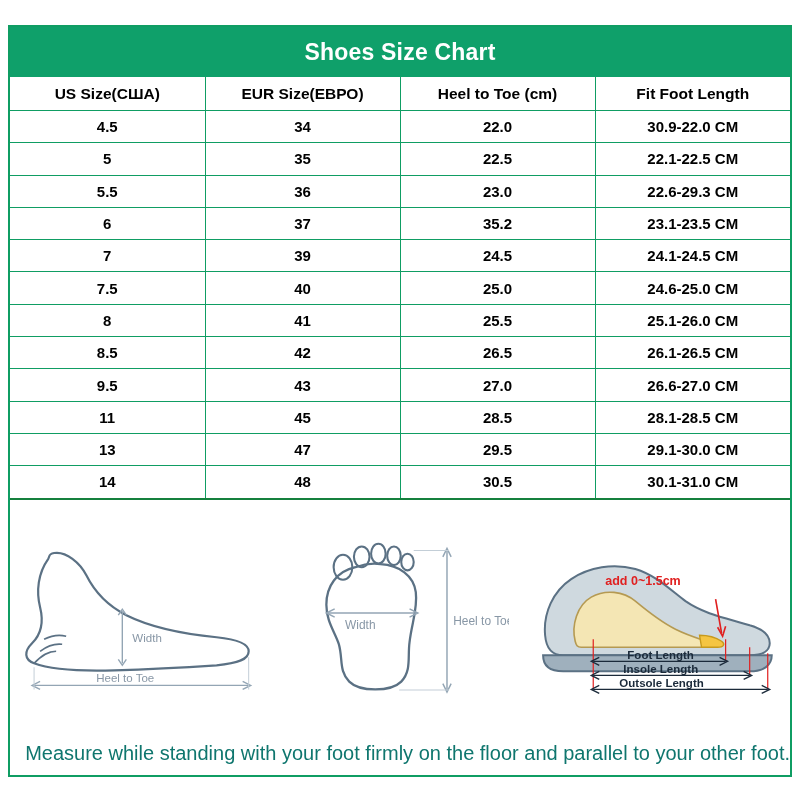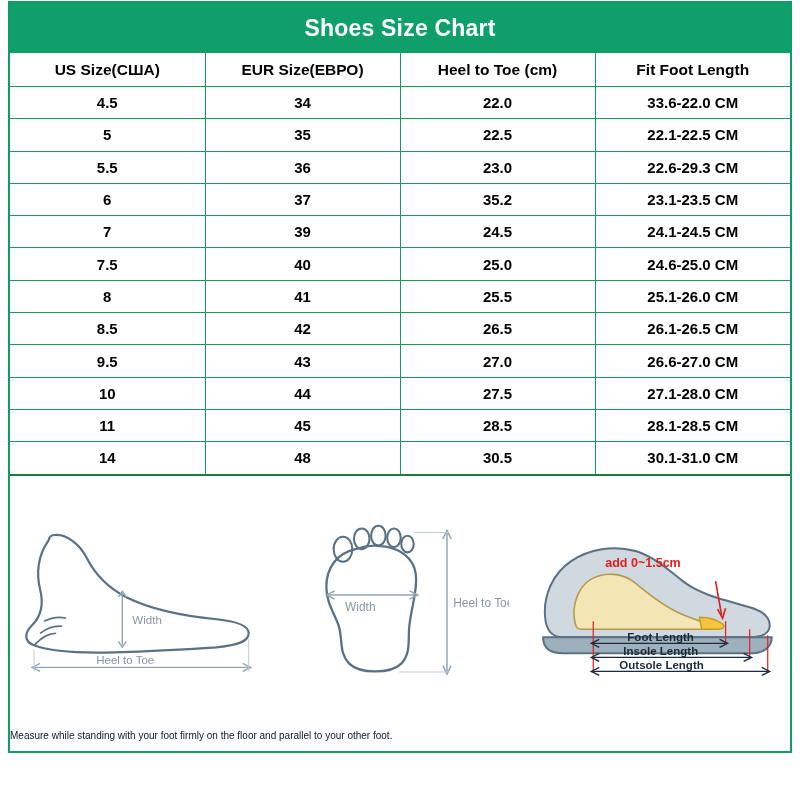--- a/index.html
+++ b/index.html
@@ -14,21 +14,21 @@
     width: 800px;
     height: 795px;
     position: relative;
     background: #ffffff;
     box-sizing: border-box;
     overflow: hidden;
   }
   .chart-frame {
     position: absolute;
     left: 8px;
-    top: 1px;
+    top: 25px;
     width: 784px;
     height: 752px;
     border: 2px solid #0f9d63;
     box-sizing: border-box;
     display: flex;
     flex-direction: column;
   }
   .chart-title-bar {
     background: #0fa06a;
     color: #ffffff;
@@ -85,23 +85,23 @@
   }
   .diagram-cell {
     position: relative;
     flex: 1 1 0;
   }
   .cell-side { flex: 0 0 36%; }
   .cell-top { flex: 0 0 28%; }
   .cell-shoe { flex: 0 0 36%; }
   .footnote {
     flex: 0 0 auto;
-    text-align: left;
-    font-size: 10px;
-    color: #0f172a;
+    text-align: right;
+    font-size: 20px;
+    color: #0f766e;
     padding: 4px 0 10px 0;
   }
   svg { display: block; }
 </style>
 </head>
 <body>
 
 <div class="page">
   <div class="chart-frame">
 
@@ -116,21 +116,21 @@
           <th>EUR Size(ЕВРО)</th>
           <th>Heel to Toe (cm)</th>
           <th>Fit Foot Length</th>
         </tr>
       </thead>
       <tbody>
         <tr>
           <td>4.5</td>
           <td>34</td>
           <td>22.0</td>
-          <td>33.6-22.0 CM</td>
+          <td>30.9-22.0 CM</td>
         </tr>
         <tr>
           <td>5</td>
           <td>35</td>
           <td>22.5</td>
           <td>22.1-22.5 CM</td>
         </tr>
         <tr>
           <td>5.5</td>
           <td>36</td>
@@ -167,30 +167,30 @@
           <td>26.5</td>
           <td>26.1-26.5 CM</td>
         </tr>
         <tr>
           <td>9.5</td>
           <td>43</td>
           <td>27.0</td>
           <td>26.6-27.0 CM</td>
         </tr>
         <tr>
-          <td>10</td>
-          <td>44</td>
-          <td>27.5</td>
-          <td>27.1-28.0 CM</td>
-        </tr>
-        <tr>
           <td>11</td>
           <td>45</td>
           <td>28.5</td>
           <td>28.1-28.5 CM</td>
+        </tr>
+        <tr>
+          <td>13</td>
+          <td>47</td>
+          <td>29.5</td>
+          <td>29.1-30.0 CM</td>
         </tr>
         <tr>
           <td>14</td>
           <td>48</td>
           <td>30.5</td>
           <td>30.1-31.0 CM</td>
         </tr>
       </tbody>
     </table>
 

